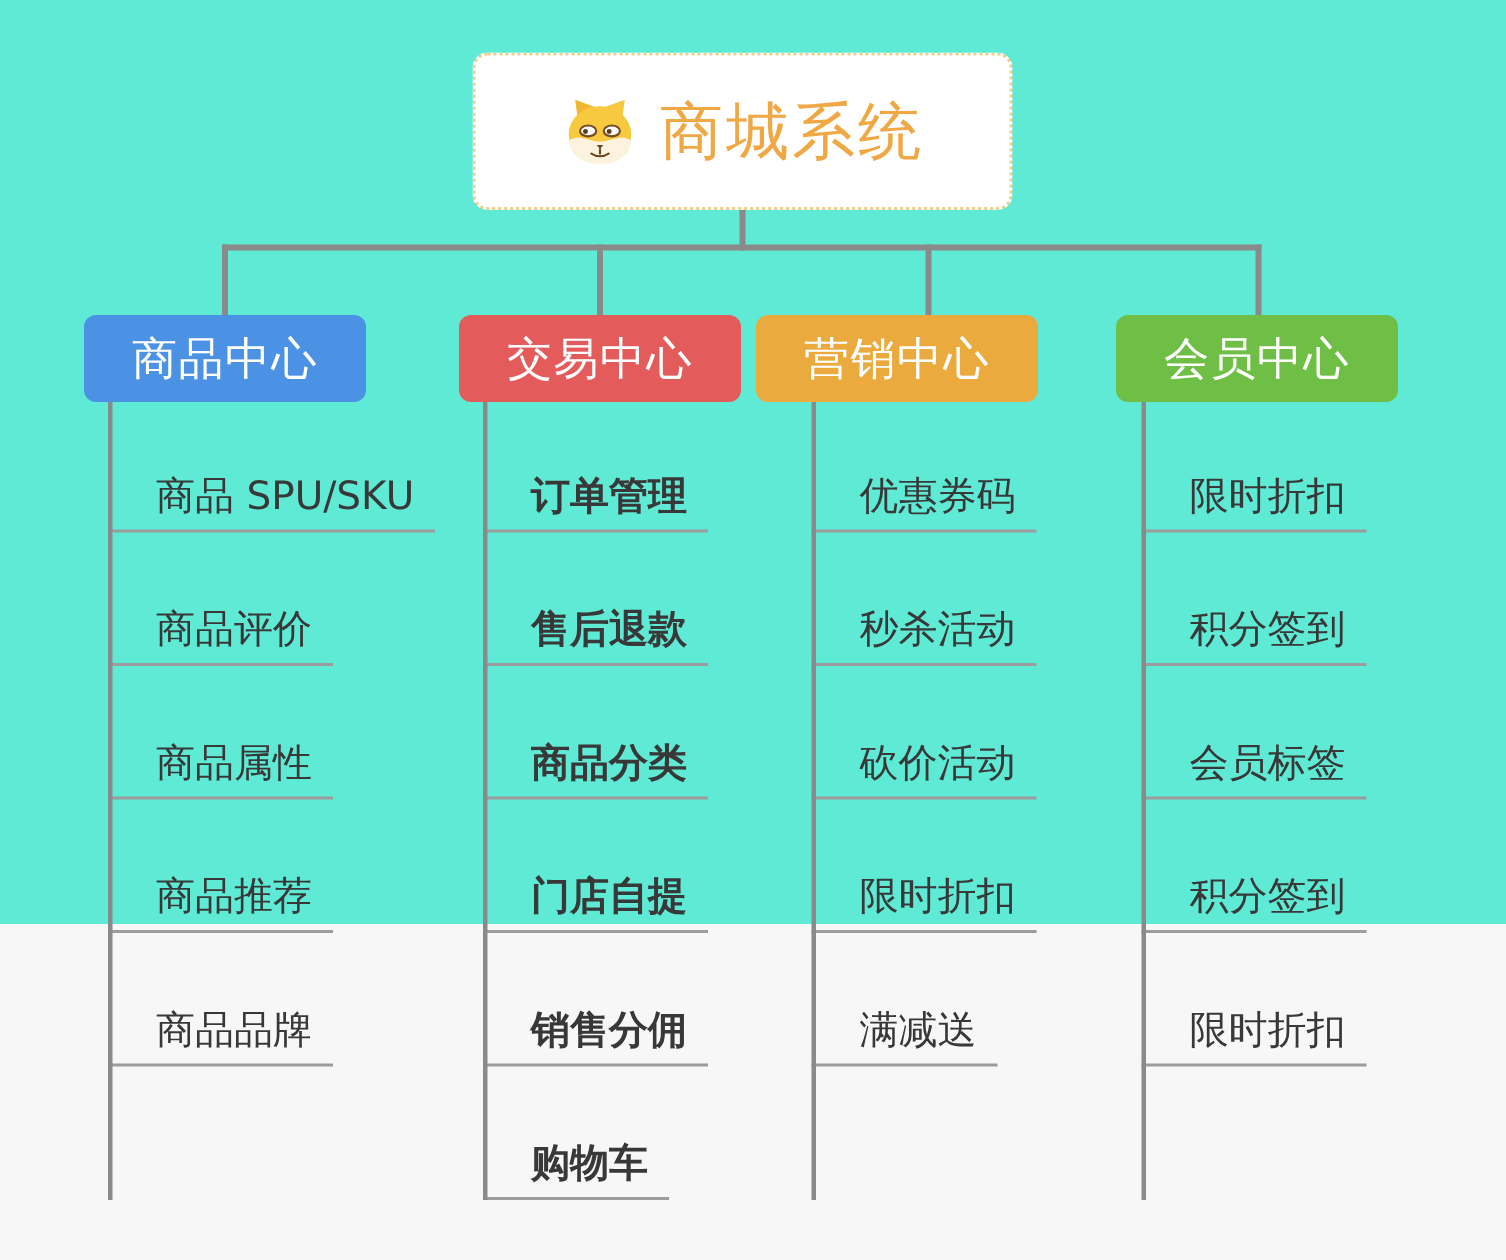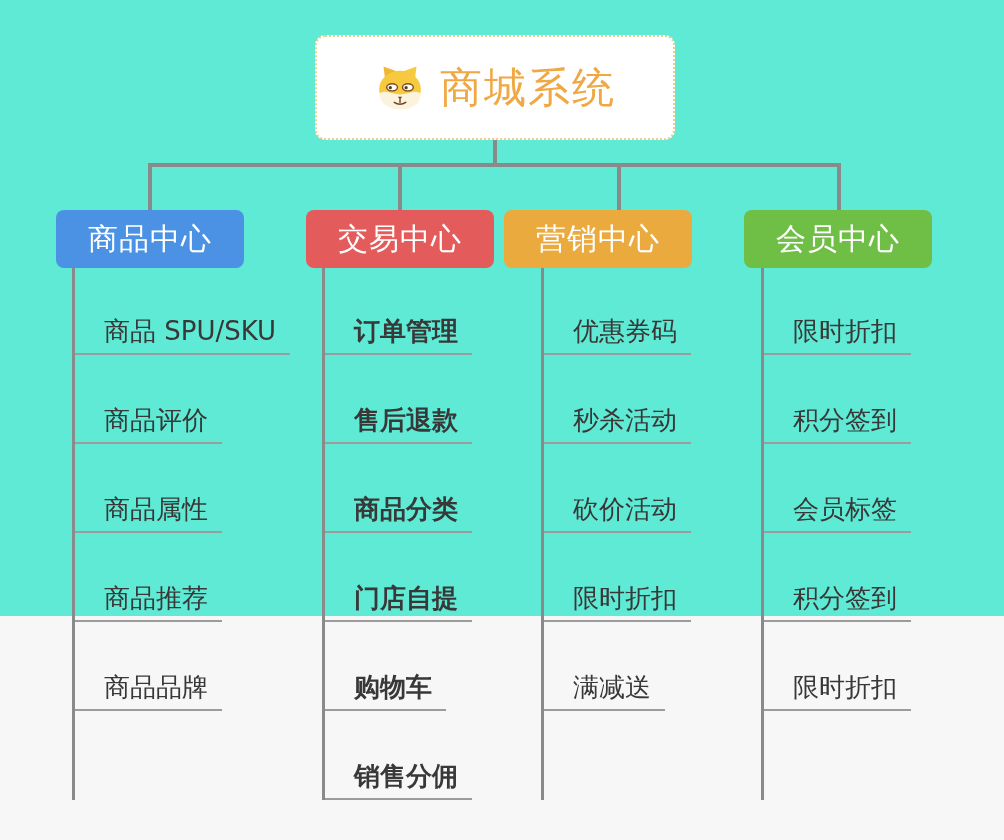--- a/index.html
+++ b/index.html
@@ -125,25 +125,25 @@
 
   <div class="leaf">
     <span class="leaf-label">商品分类</span>
   </div>
 
   <div class="leaf">
     <span class="leaf-label">门店自提</span>
   </div>
 
   <div class="leaf">
+    <span class="leaf-label">销售分佣</span>
+  </div>
+
+  <div class="leaf">
     <span class="leaf-label">购物车</span>
-  </div>
-
-  <div class="leaf">
-    <span class="leaf-label">销售分佣</span>
   </div>
 </div>
     </div>
   </div>
 
   <div>
     <div class="line drop" style="left: 617px;"></div>
     <div class="branch-box" style="left: 504px; background: rgb(235, 170, 62);">
       <span class="branch-label">营销中心</span>
     </div>

